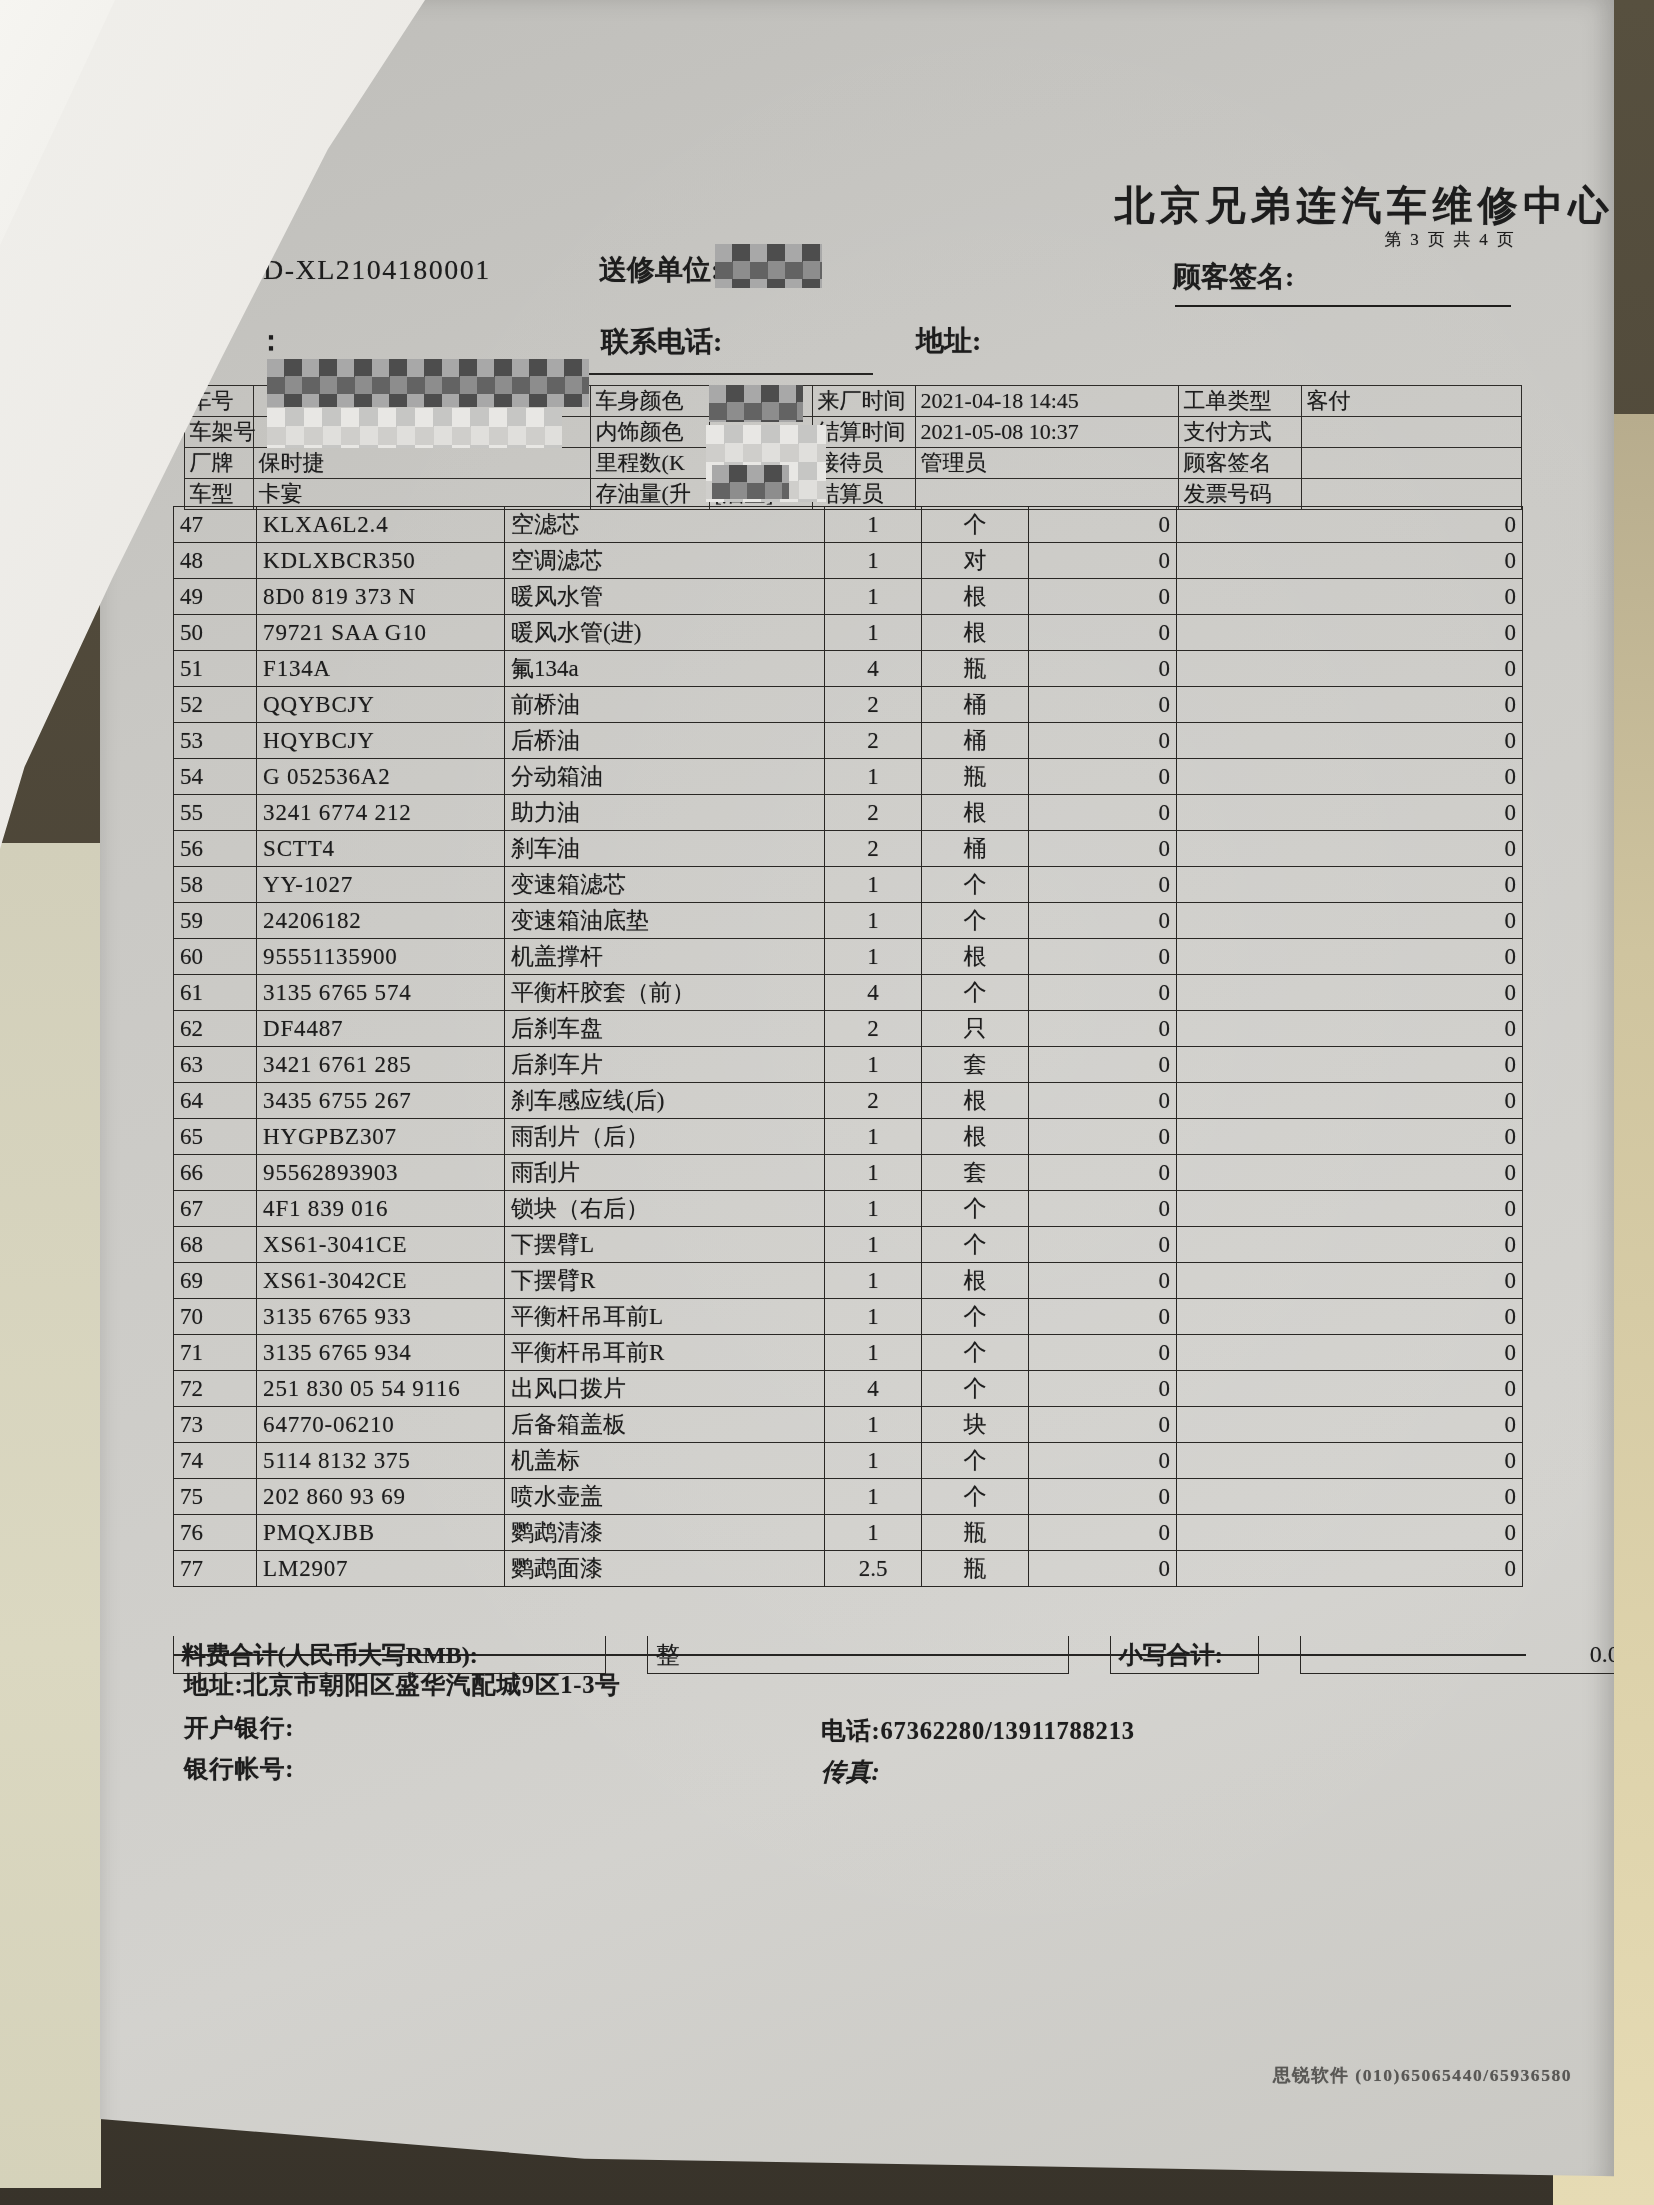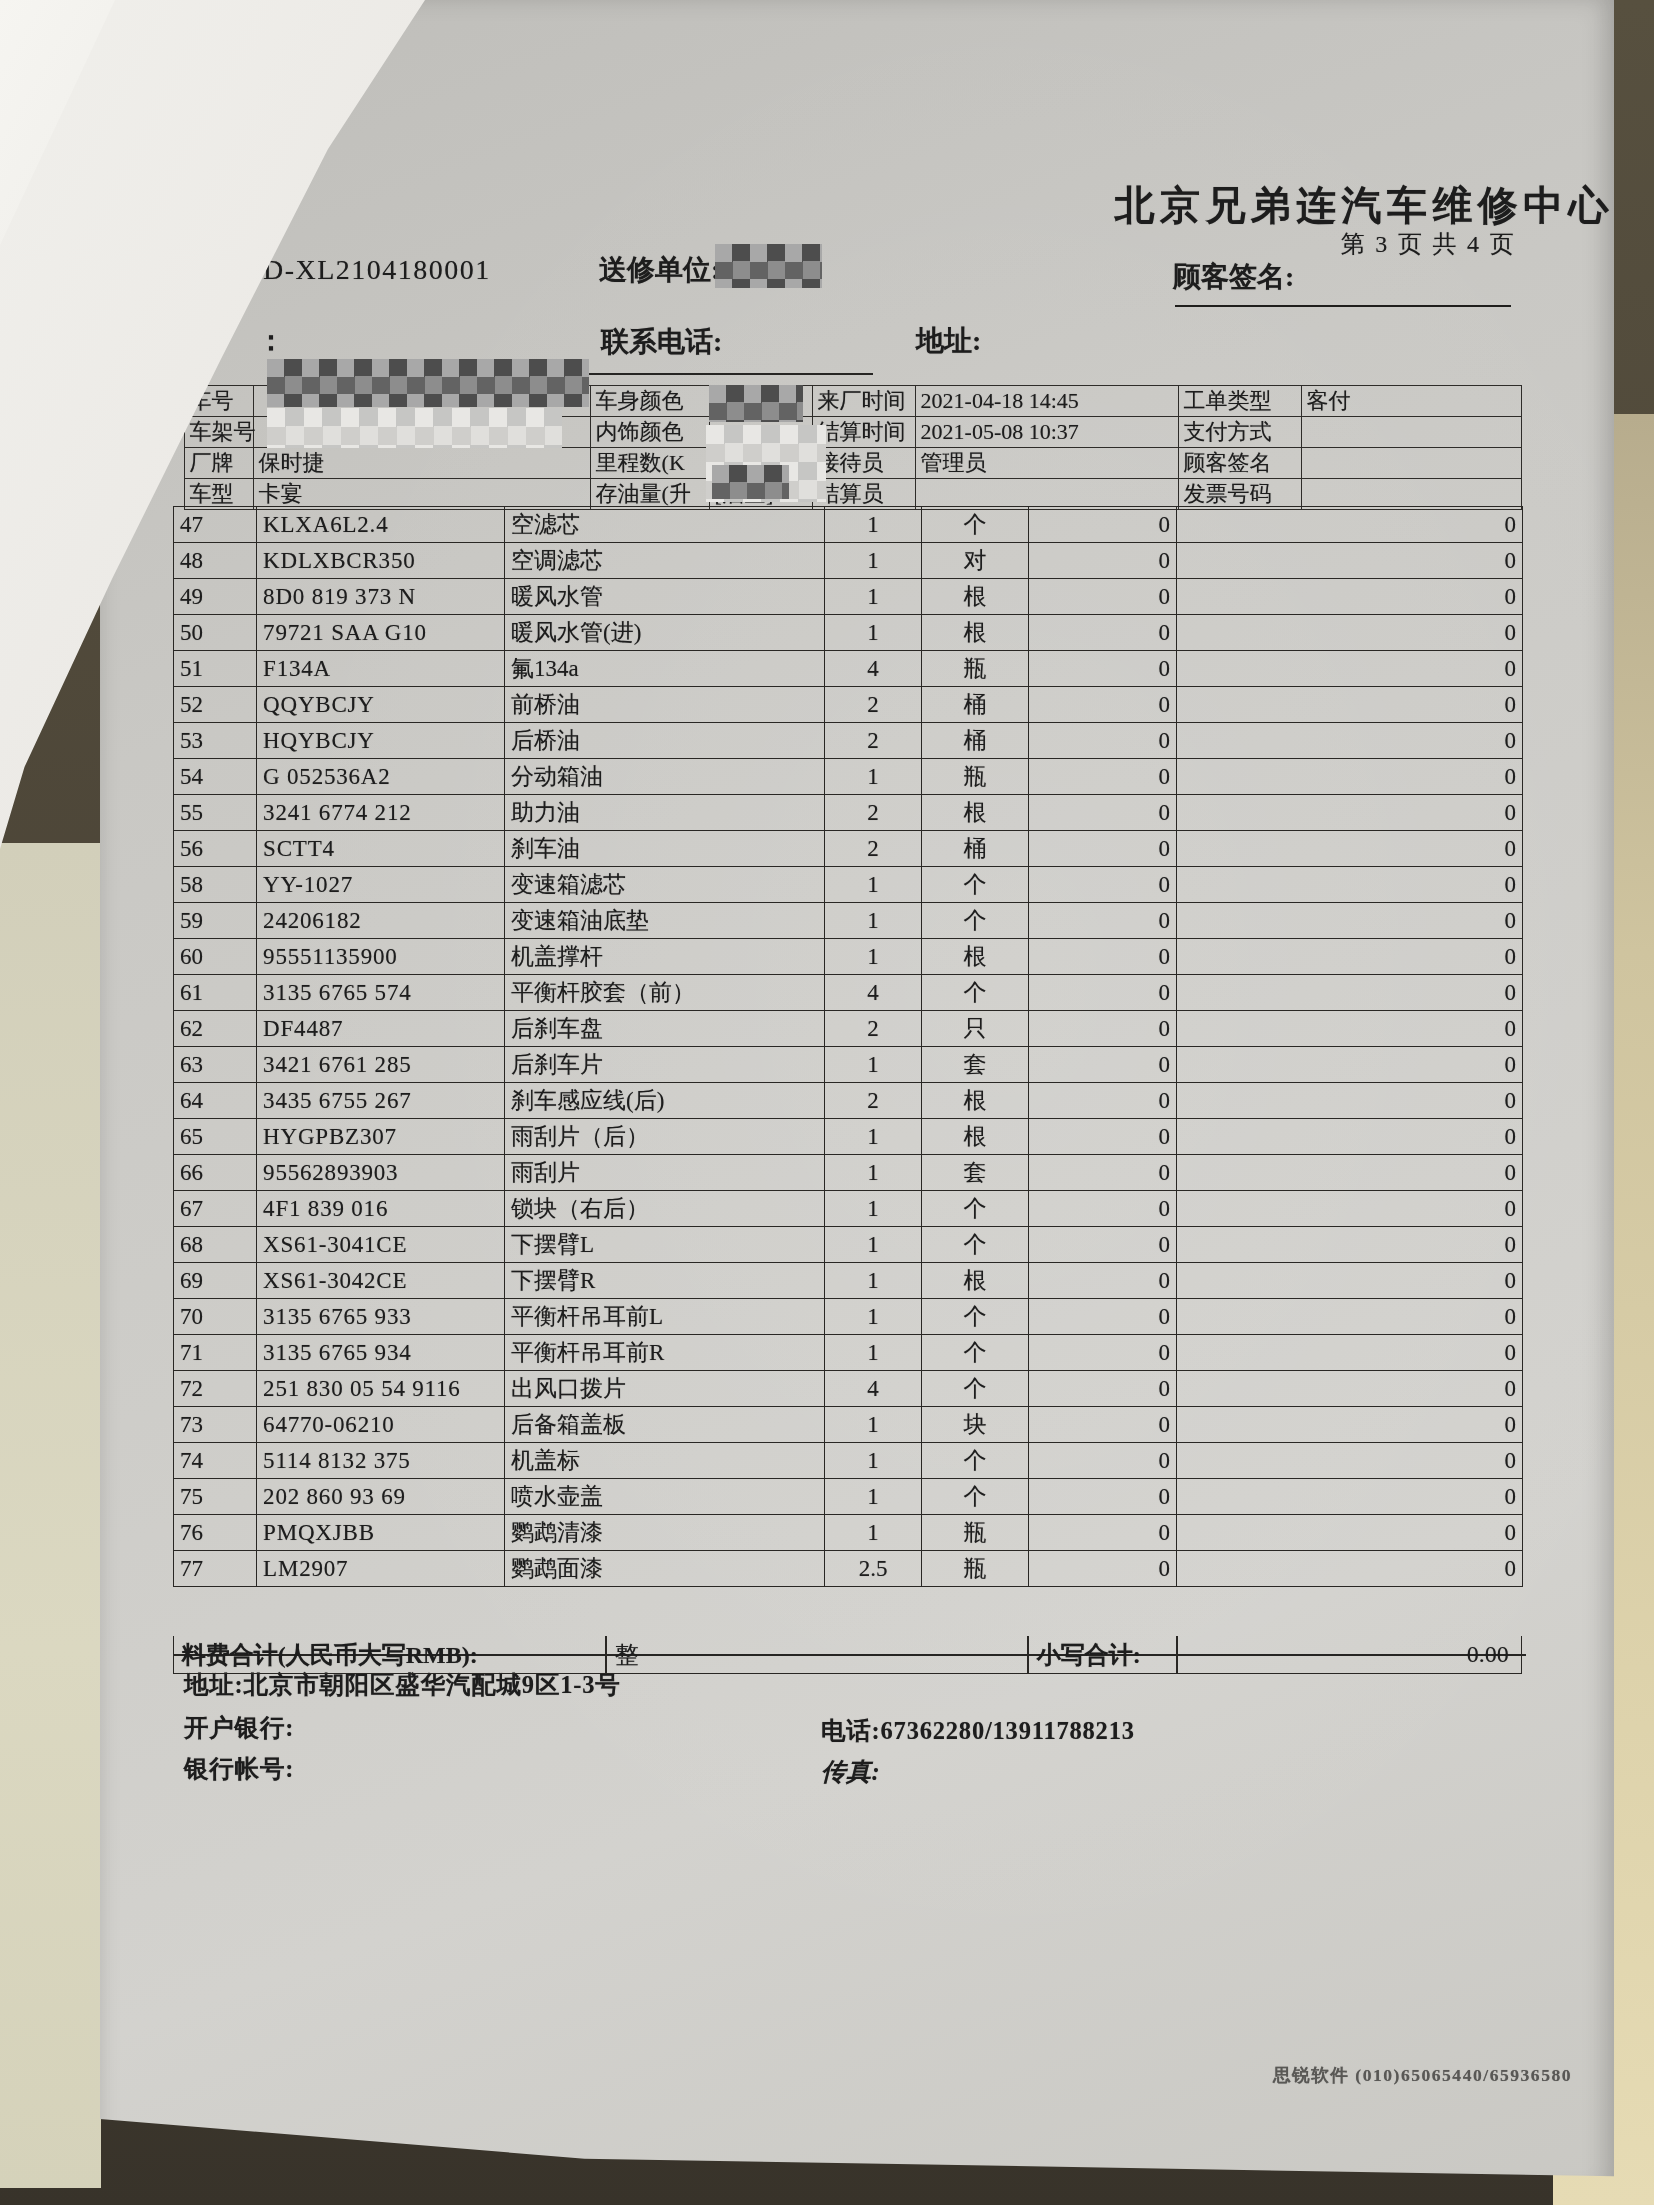--- a/index.html
+++ b/index.html
@@ -26,39 +26,39 @@
   .flap{left:0;top:0;width:583px;height:935px;z-index:30;
     clip-path:polygon(0 0,425px 0,328px 149px,221px 359px,112px 579px,24.5px 767px,0 849px);
     background:linear-gradient(118deg,#f0efeb 0%,#eceae6 45%,#e3e2dd 72%,#d9d8d3 92%,#d2d1cc 100%);
     filter:drop-shadow(5.4px 3.8px 7px rgba(40,38,34,.38));}
   .flap2{left:0;top:0;width:199px;height:322px;z-index:31;
     clip-path:polygon(0 0,115px 0,0 245px);
     background:linear-gradient(120deg,#f6f5f1,#ecebe7);}
   
   .lbl{font-weight:700;}
   .title{left:0;top:178px;width:1514px;text-align:right;font-size:40px;font-weight:700;letter-spacing:5.4px;}
-  .pageinfo{top:228px;right:98px;font-size:24px;letter-spacing:2.3px;}
+  .pageinfo{top:228px;right:98px;font-size:17px;letter-spacing:2.3px;}
   .h-line{height:2.3px;background:#262523;}
   
   table{border-collapse:collapse;table-layout:fixed;}
   .info-tbl{left:84px;top:385px;width:1338px;height:120px;font-size:22px;}
   .info-tbl td{border:1.5px solid #2e2c29;padding:0 4.6px;white-space:nowrap;overflow:visible;height:30px;margin-left:40px;}
   .info-tbl td.noleft{border-left:none;}
   .vlabel{text-align:left;}
   
   .parts-tbl{left:73px;top:506px;width:1349px;font-size:23px;}
   .parts-tbl td{border:1.9px solid #292724;padding:0 6.1px;height:35px;white-space:nowrap;overflow:hidden;}
   .c-no{text-align:left;padding-left:10.7px;}
   .c-code{font-family:"Liberation Serif","DejaVu Serif",serif;letter-spacing:0.8px;}
   .c-qty{text-align:center;}
   .c-unit{text-align:center;}
   .c-num{text-align:right;padding-right:10.7px;}
   
   .totals{left:73px;top:1636px;width:1349px;height:38px;display:grid;
-    grid-template-columns:433px 422px 149px 345px;font-size:24px;z-index:2;}
+    grid-template-columns:433px 422px 149px 345px;font-size:24px;z-index:2;gap:41px;}
   .totals>div{border:1.9px solid #292724;border-top:none;display:flex;align-items:center;padding:0 7.7px;white-space:nowrap;}
   .totals .t-amt{justify-content:flex-end;padding-right:12.3px;}
   
   .foot{font-size:24.5px;font-weight:700;letter-spacing:0.8px;}
   .software{font-size:17.6px;color:#454442;font-weight:700;letter-spacing:1.5px;opacity:.85;}
   
   .px{z-index:5;}
   .px-dark{background:repeating-conic-gradient(#4d4d4d 0% 25%,#8d8d8d 25% 50%,#636363 50% 75%,#a8a8a8 75% 100%);background-size:35px 35px;}
   .px-light{background:repeating-conic-gradient(#c6c6c4 0% 25%,#e0dfdc 25% 50%,#cfcecb 50% 75%,#e8e7e4 75% 100%);background-size:37px 37px;}
   .sign-line{height:2.3px;background:#1f1e1c;}

